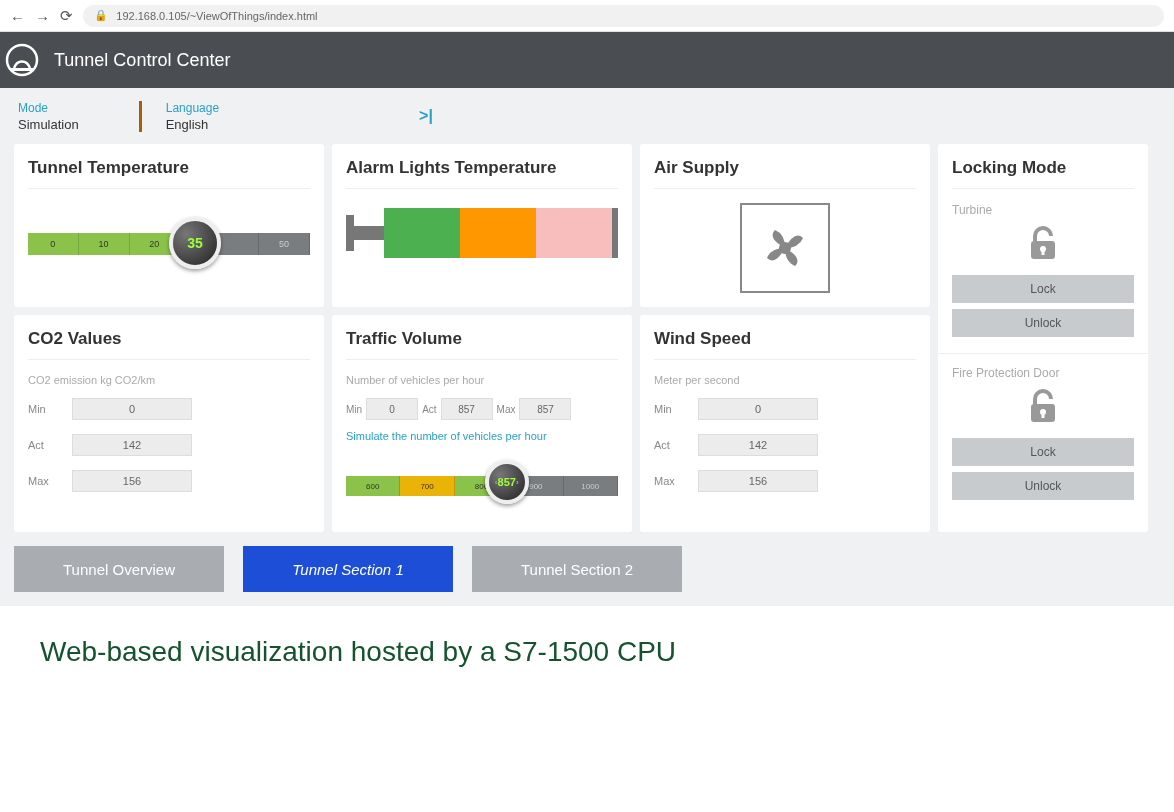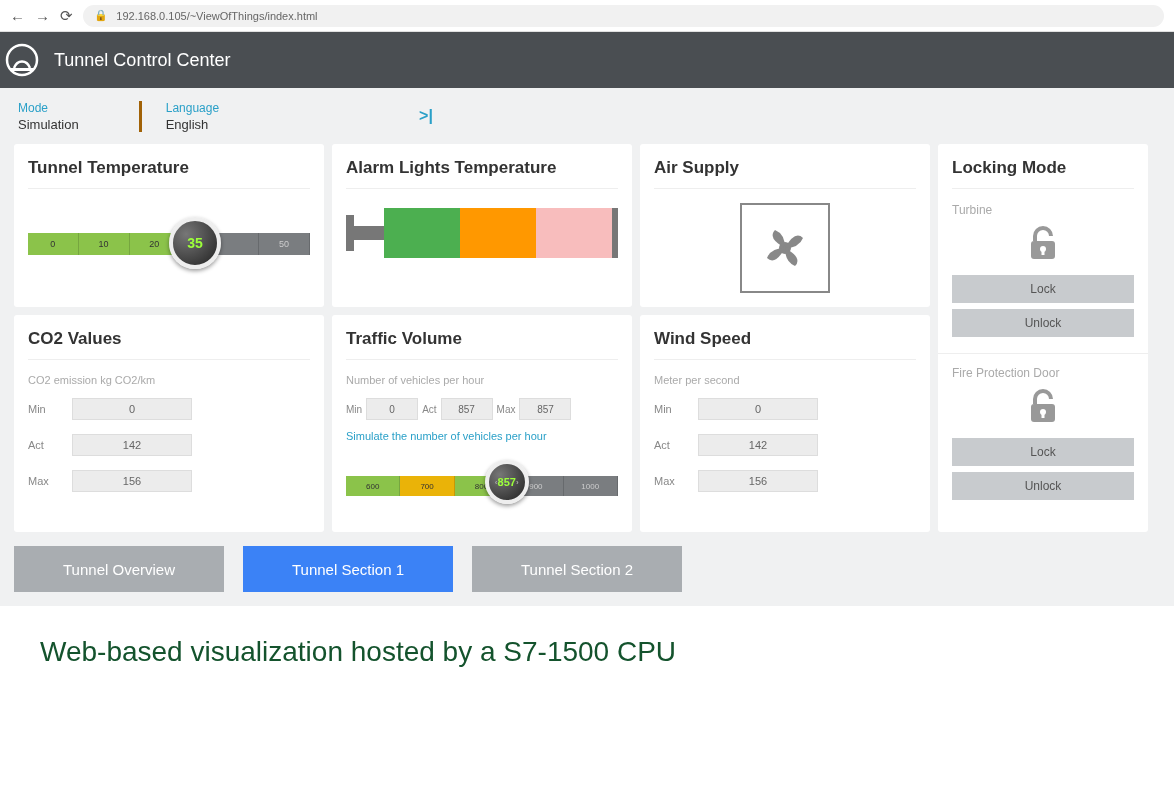--- a/index.html
+++ b/index.html
@@ -36,21 +36,21 @@
   .row-val label { width: 30px; font-size: 11px; color: #888; }
   .val-box { flex: 1; max-width: 120px; height: 22px; background: #ececec; border: 1px solid #ddd; display: flex; align-items: center; justify-content: center; font-size: 11px; color: #666; }
   .row-val-inline { display: flex; gap: 4px; align-items: center; margin-bottom: 10px; }
   .row-val-inline label { font-size: 10px; color: #888; }
   .row-val-inline .val-box { width: 52px; flex: none; font-size: 10px; }
   .lock-section { text-align: center; }
   .lock-label { color: #aaa; font-size: 12px; text-align: left; margin-bottom: 4px; }
   .lock-btn { display: block; width: 100%; height: 28px; background: #c8cbce; color: #555; border: none; font-size: 12px; margin-top: 6px; cursor: pointer; }
   .tabs { display: flex; gap: 19px; padding: 14px 14px 0; }
   .tab { flex: 0 0 210px; height: 46px; display: flex; align-items: center; justify-content: center; font-size: 15px; color: #fff; background: #a9adb1; cursor: pointer; }
-  .tab.active { background: #3b82f6; }
+  .tab.active { background: #1d4ed8; font-style: italic; }
   .caption { font-size: 28px; padding: 30px 40px; color: #14532d; }
   .lock-card { grid-row: span 2; }
   .divider { border-top: 1px solid #eee; margin: 16px -14px 12px; }
 </style>
 </head>
 <body>
 
 <div class="browser-bar">
   <span class="nav-icon">←</span>
   <span class="nav-icon">→</span>

